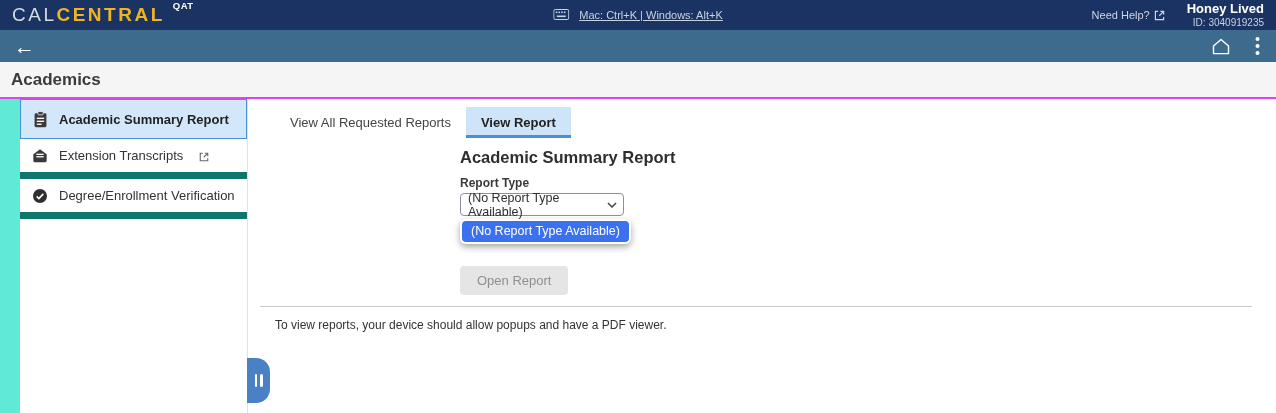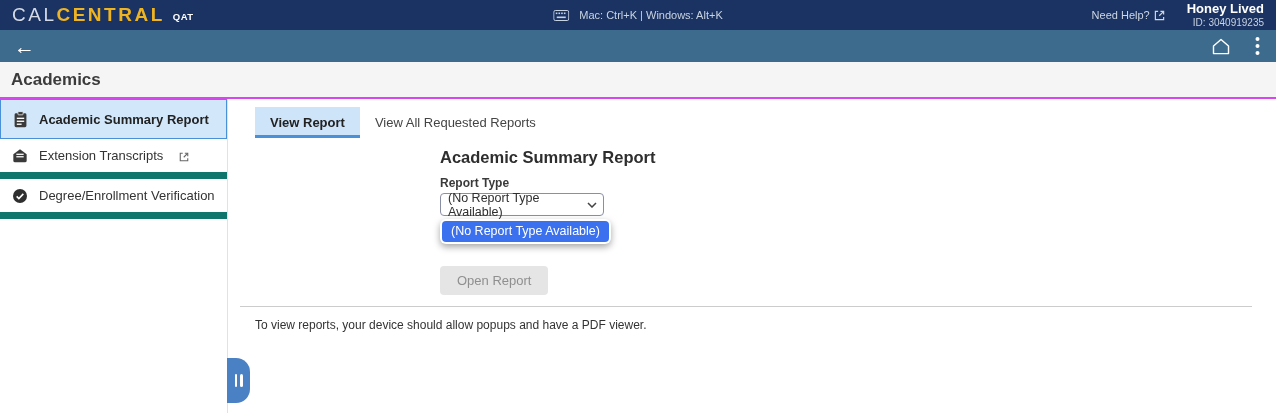--- a/index.html
+++ b/index.html
@@ -8,28 +8,28 @@
     width:1276px; height:413px; overflow:hidden;
     font-family:"Liberation Sans","DejaVu Sans",sans-serif;
     background:#fff; position:relative;
   }
 
   
   .topbar {
     height:30px; background:#1b3362; display:flex; align-items:center;
     padding:0 12px; position:relative; color:#fff;
   }
-  .logo { display:flex; align-items:flex-end; cursor:default; }
+  .logo { display:flex; align-items:flex-start; cursor:default; }
   .logo-cal { font-size:19px; font-weight:300; letter-spacing:2.5px; color:#d4dae6; }
   .logo-central { font-size:19px; font-weight:bold; letter-spacing:2.5px; color:#eeb421; }
   .logo-env { font-size:9.5px; font-weight:bold; color:#fff; letter-spacing:.5px; margin-left:8px; position:relative; top:-4px; }
   .center-hint {
     position:absolute; left:50%; transform:translateX(-50%);
-    display:flex; align-items:flex-end; gap:10px;
-    font-size:11px; color:#c8d3e2; white-space:nowrap;
+    display:flex; align-items:flex-start; gap:10px;
+    font-size:11px; color:#c8d3e2; white-space:nowrap;text-decoration:underline;
   }
   .top-right { margin-left:auto; display:flex; align-items:center; }
   .need-help { display:flex; align-items:center; gap:4px; font-size:11px; color:#cdd6e4; cursor:pointer; }
   .user-block { text-align:right; margin-left:22px; line-height:1.15; }
   .user-name { font-size:13px; font-weight:bold; color:#fff; }
   .user-id { font-size:10px; color:#c8d3e2; }
 
   
   .navbar {
     height:32px; background:#3d6b8e; display:flex; align-items:center;
@@ -40,21 +40,21 @@
   .nav-icon { cursor:pointer; display:flex; align-items:center; }
 
   
   .page-title-bar {
     height:37px; background:#f5f5f6; border-bottom:2px solid #d946ef;
     display:flex; align-items:center; padding:0 11px;
   }
   .page-title { font-size:17px; font-weight:bold; color:#3b3b3b; }
 
   
-  .body-row { display:flex; height:314px; position:relative; background:#5eead4; }
+  .body-row { display:flex; height:314px; position:relative; background:#5eead4;padding-left:20px; }
 
   .sidebar { width:228px; border-right:1px solid #e2e2e2; background:#fff; flex:none; }
   .side-item {
     height:40px; display:flex; align-items:center; gap:11px; padding-left:12px;
     border-bottom:7px solid #0f766e; font-size:13px; color:#333; cursor:pointer;
   }
   .side-item.selected {
     background:#d2e7fa; border:1px solid #4a90d9; font-weight:bold; color:#222;
   }
   .side-icon { flex:none; display:flex; align-items:center; }
@@ -207,25 +207,25 @@
             <circle cx="12" cy="12" r="10.5" fill="#2f2f2f"></circle>
             <path d="M7 12.5 L10.3 15.8 L17 8.8" fill="none" stroke="#fff" stroke-width="2.4"></path>
           </svg>
       </span>
       <span>Degree/Enrollment Verification</span>
     </div>
   </div>
 
   <div class="main">
     <div class="tabs">
+      <div class="tab">
+        <span>View All Requested Reports</span>
+      </div>
       <div class="tab active">
         <span>View Report</span>
-      </div>
-      <div class="tab">
-        <span>View All Requested Reports</span>
       </div>
     </div>
 
     <div class="form">
       <div class="content-heading">Academic Summary Report</div>
       <div class="rt-label">Report Type</div>
 
       <div class="select-wrap">
         <div class="select-box">
           <span>(No Report Type Available)</span>

